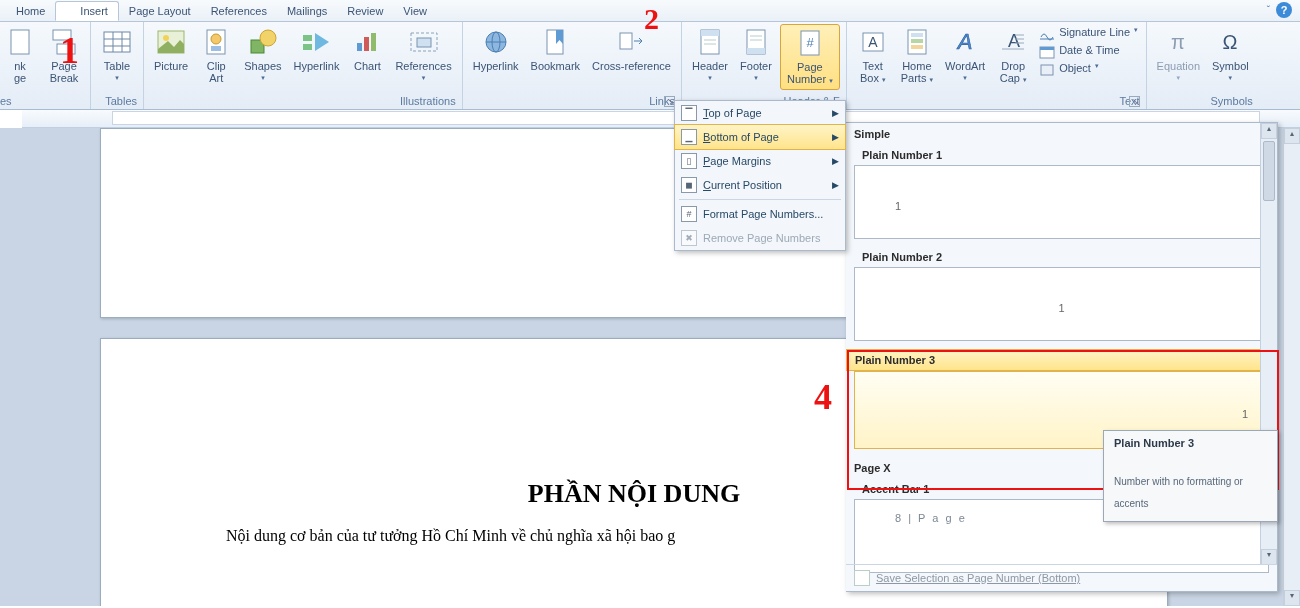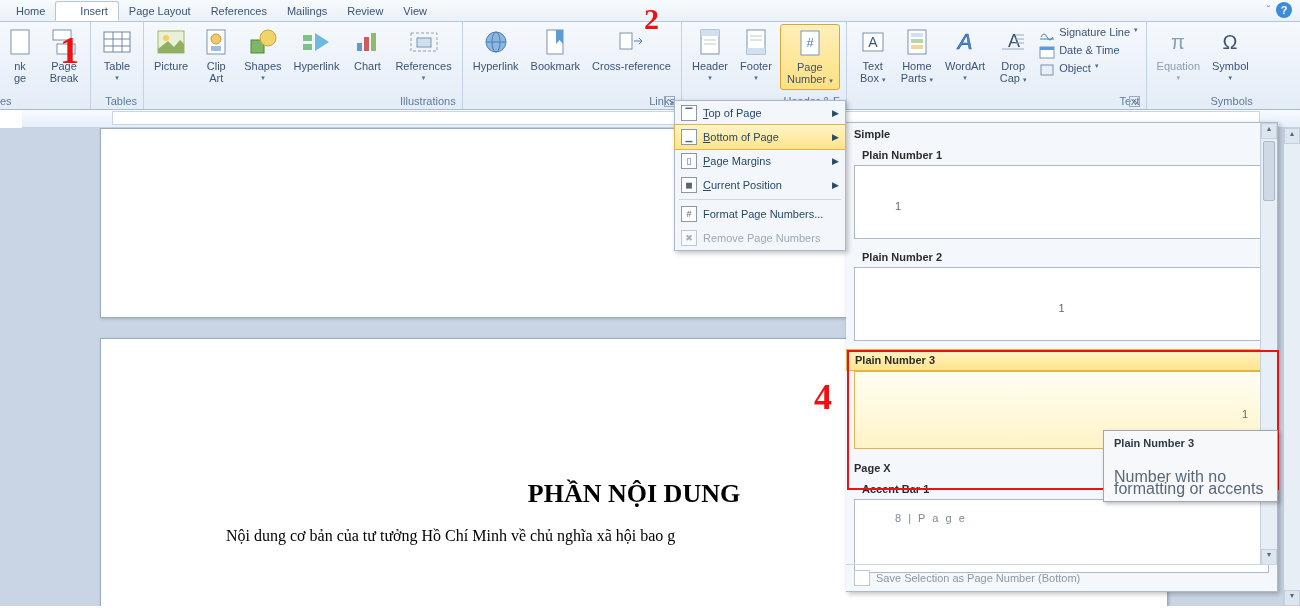--- a/index.html
+++ b/index.html
@@ -62,27 +62,27 @@
   .gal-header { font-weight: bold; padding: 5px 8px; color: #2c2c2c; }
   .gal-label  { font-weight: bold; padding: 4px 8px; color: #2c2c2c; }
   .gal-item { margin: 0 8px 8px 8px; }
   .gal-preview { background: #fff; border: 1px solid #aeb9c7; height: 74px; position: relative; }
   .gal-preview .pgn { position: absolute; font-size: 11px; color: #666; }
   .gal-item.hover .gal-label-row { background: linear-gradient(#fff4c6,#ffe48b); }
   .gal-item.hover .gal-preview { background: linear-gradient(#fffef3,#fff3c7); border: 1px solid #e0b34b; }
   .gal-scroll { position: absolute; right: 0; top: 0; bottom: 26px; width: 17px; background: #e8eef6; border-left: 1px solid #c5d0de; }
   .gal-scroll .thumb { position: absolute; left: 2px; right: 2px; top: 18px; height: 60px; background: #cfd9e6; border: 1px solid #adb9c9; border-radius: 2px; }
   .gal-scroll .arr { position: absolute; left: 0; right: 0; height: 16px; text-align: center; font-size: 8px; color: #567; background: #dde5ef; border: 1px solid #c5d0de; }
-  .gal-footer { position: absolute; left: 0; right: 0; bottom: 0; height: 24px; border-top: 1px solid #cad6e4; display: flex; align-items: center; gap: 6px; padding: 13px 8px; color: #8d98a4; }
+  .gal-footer { position: absolute; left: 0; right: 0; bottom: 0; height: 24px; border-top: 1px solid #cad6e4; display: flex; align-items: center; gap: 6px; padding: 13px 8px; color: #8d98a4; text-decoration: underline; }
   .gal-footer .ficn { width: 16px; height: 16px; border: 1px solid #bcc; background: #fff; }
 
   
   .tooltip { position: absolute; background: #f7f8fa; border: 1px solid #9ca8b6; padding: 6px 10px; width: 175px; box-shadow: 2px 2px 4px rgba(0,0,0,.25); z-index: 30; }
   .tooltip .tt-title { font-weight: bold; color: #2c3a4a; margin-bottom: 4px; }
-  .tooltip .tt-body { color: #58687a; font-size: 16px; line-height: 12px; margin-top: 22px; }
+  .tooltip .tt-body { color: #58687a; font-size: 10px; line-height: 22px; margin-top: 22px; }
 
   
   .doc-scroll { position: absolute; right: 0; top: 0; bottom: 0; width: 17px; background: #e8eef6; border-left: 1px solid #c5d0de; }
   .doc-scroll .arr { position: absolute; left: 0; right: 0; height: 16px; text-align: center; font-size: 8px; color: #567; background: #dde5ef; border: 1px solid #c5d0de; }
 
   svg { display: block; }
 </style>
 </head>
 <body>
 

